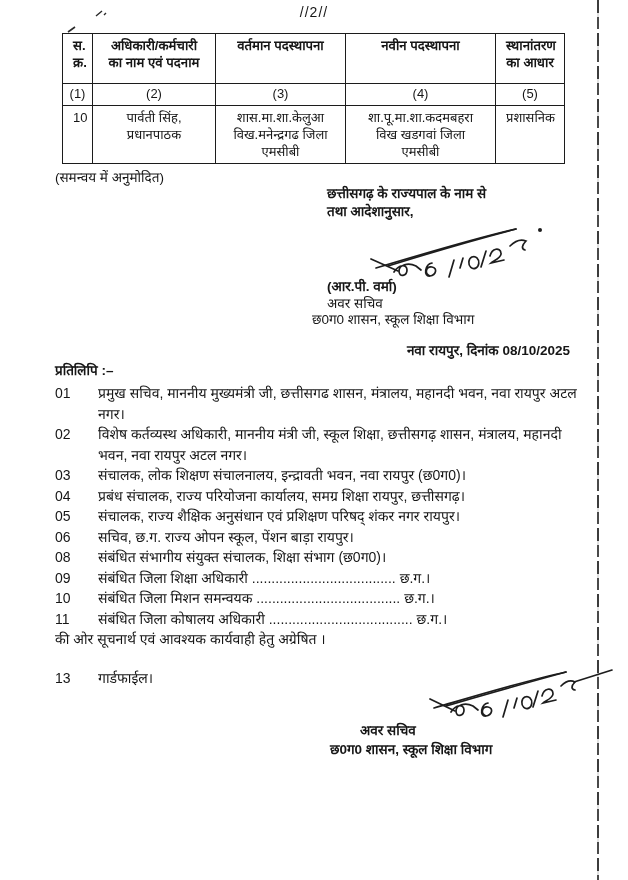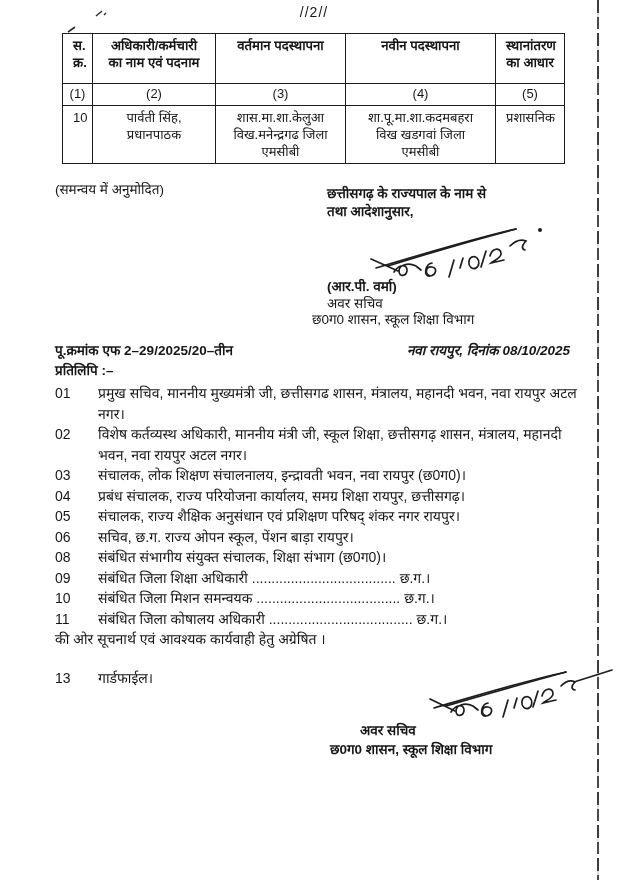--- a/index.html
+++ b/index.html
@@ -90,21 +90,21 @@
     <tr class="datarow">
       <td>10</td>
       <td>पार्वती सिंह, प्रधानपाठक</td>
       <td>शास.मा.शा.केलुआ विख.मनेन्द्रगढ जिला एमसीबी</td>
       <td>शा.पू.मा.शा.कदमबहरा विख खडगवां जिला एमसीबी</td>
       <td>प्रशासनिक</td>
     </tr>
   </tbody>
     </table>
 
-  <div class="blk" style="left:55px; top:180px;">(समन्वय में अनुमोदित)</div>
+  <div class="blk" style="left:55px; top:168px;">(समन्वय में अनुमोदित)</div>
 
   <div class="blk center-col b" style="left:327px; top:184px; width:252px;">छत्तीसगढ़ के राज्यपाल के नाम से</div>
   <div class="blk center-col b" style="left:327px; top:202px; width:252px;">तथा आदेशानुसार,</div>
 
   <div class="sig" style="left:368px; top:224px;">
     <svg width="200" height="58" viewBox="0 0 200 58">
       <g fill="none" stroke="#1d1d1d" stroke-width="1.7" stroke-linecap="round">
         <path d="M8,44 C48,32 108,14 148,5"></path>
         <path d="M148,5 C106,16 52,32 20,42"></path>
         <path d="M3,35 L30,47"></path>
@@ -118,22 +118,21 @@
         <path d="M142,22 c6,-6 11,-7 16,-5 c-4,4 -5,8 -1,9"></path>
       </g>
       <circle cx="172" cy="6" r="2" fill="#1d1d1d"></circle>
     </svg>
   </div>
 
   <div class="blk center-col b" style="left:327px; top:277px; width:220px;">(आर.पी. वर्मा)</div>
   <div class="blk center-col" style="left:327px; top:294px; width:220px;">अवर सचिव</div>
   <div class="blk center-col dept-line" style="left:312px; top:310px; width:260px;">छ0ग0 शासन, स्कूल शिक्षा विभाग</div>
 
-  <div class="blk b" style="left:55px; top:341px;">पू.क्रमांक एफ 2–29/2025/20–तीन</div>
-  <div class="blk b" style="top:341px; right:58px;font-style:italic;">नवा रायपुर, दिनांक 08/10/2025</div>
+  <div class="blk b" style="top:341px; right:58px;">नवा रायपुर, दिनांक 08/10/2025</div>
 
   <div class="blk b" style="left:55px; top:361px;">प्रतिलिपि :–</div>
 
   <div class="copy-list">
     <div class="copy-item">
       <span class="no">01</span>
       <span class="txt">प्रमुख सचिव, माननीय मुख्यमंत्री जी, छत्तीसगढ शासन, मंत्रालय, महानदी भवन, नवा रायपुर अटल नगर।</span>
     </div>
     <div class="copy-item">
       <span class="no">02</span>

